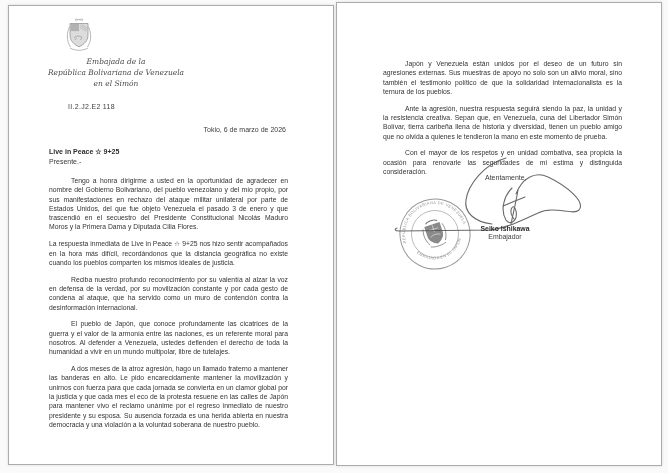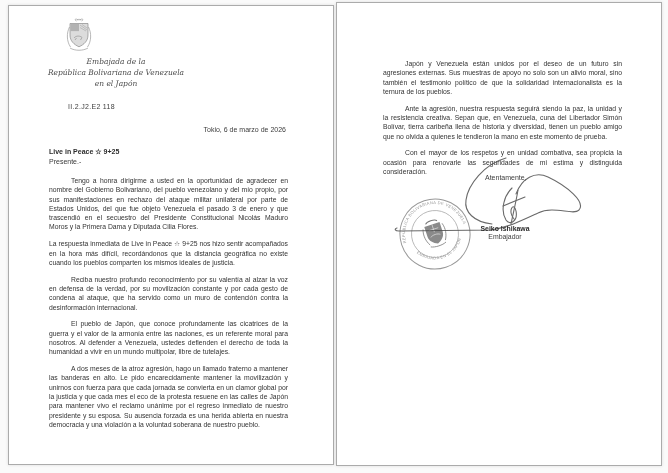--- a/index.html
+++ b/index.html
@@ -70,21 +70,21 @@
       <g stroke="#9a9a9a" stroke-width="0.7" fill="none">
         <path d="M3.5,10 C0.5,16 0.5,24 4.5,30"></path>
         <path d="M22.5,10 C25.5,16 25.5,24 21.5,30"></path>
         <path d="M4,31 C9,34 17,34 22,31"></path>
       </g>
     </svg>
 
     <div class="letterhead-script">
       <div>Embajada de la</div>
       <div>República Bolivariana de Venezuela</div>
-      <div>en el Japón</div>
+      <div>en el Simón</div>
     </div>
 
     <div class="refnum">II.2.J2.E2 118</div>
     <div class="dateline">Tokio, 6 de marzo de 2026</div>
 
     <div class="recipient">
       <div class="rname">Live in Peace ☆ 9+25</div>
       <div>Presente.-</div>
     </div>
 

